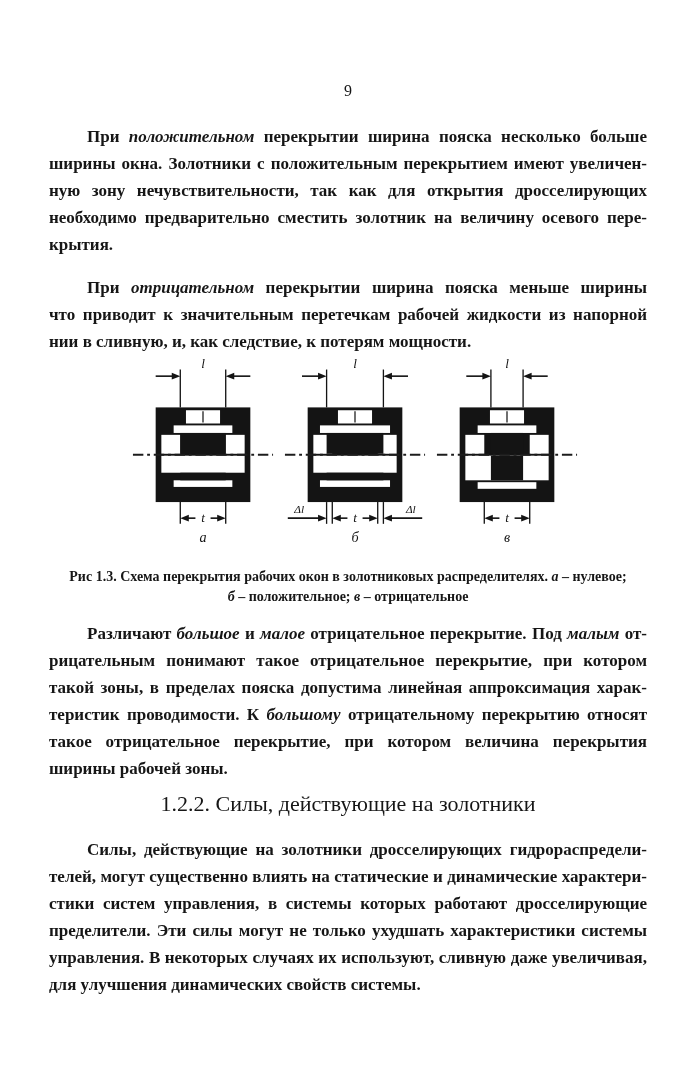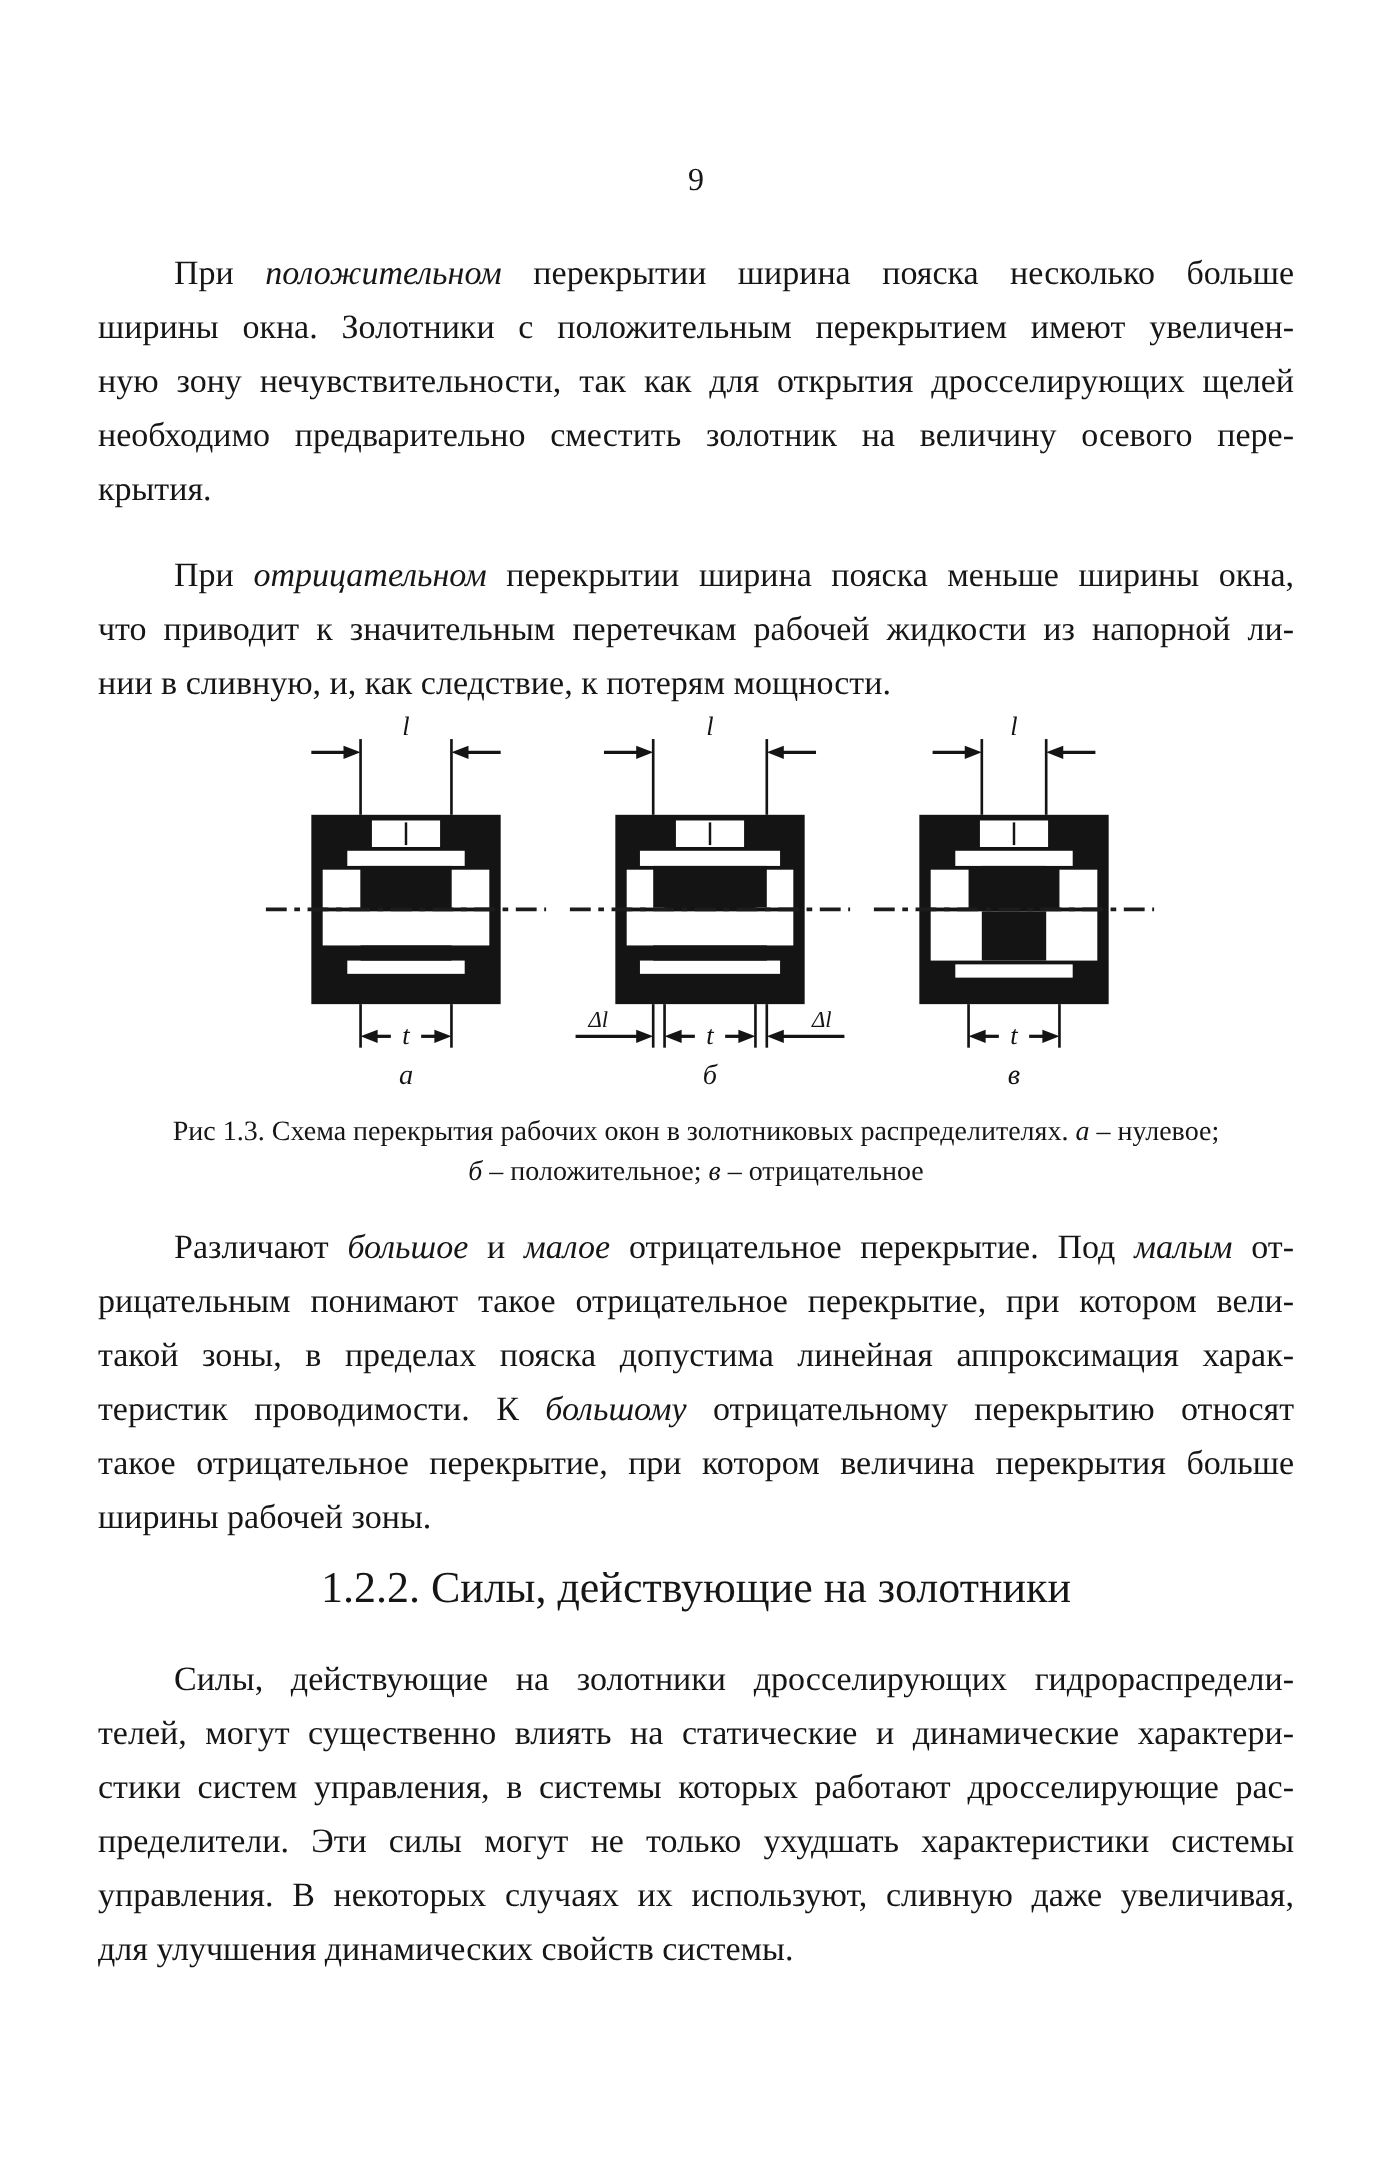--- a/index.html
+++ b/index.html
@@ -23,20 +23,21 @@
     font-size: 16px;
     line-height: 20px;
   }
   .para { font-size: 17px; line-height: 27px; }
   .tl {
     text-align: justify;
     text-align-last: justify;
     white-space: normal;
     height: 27px;
     overflow: hidden;
+    font-weight: bold;
   }
   .tl.fl { text-indent: 38px; }
   .tl.pl { text-align-last: left; }
   .para-1 { margin-top: 22px; }
   .para-2 { margin-top: 16px; }
   .para-3 { margin-top: 13px; }
   .para-4 { margin-top: 20px; }
   .figure-row {
     margin-top: 0px;
     margin-left: 14px;
@@ -60,21 +61,21 @@
     font-family: "Liberation Serif", "DejaVu Serif", serif;
     font-style: italic;
     font-size: 14px;
     paint-order: stroke;
     stroke: #ffffff;
     stroke-width: 4px;
   }
   .diag text.small { font-size: 12px; }
   .diag text.dlabel { font-size: 15px; stroke-width: 0; }
   .fig-caption {
-    margin-top: 12px;
+    margin-top: 22px;
     font-size: 14px;
     line-height: 20px;
     padding: 0 8px;
   }
   .fig-caption .tl {
     text-align: center;
     text-align-last: center;
     text-indent: 0;
     height: 20px;
   }

